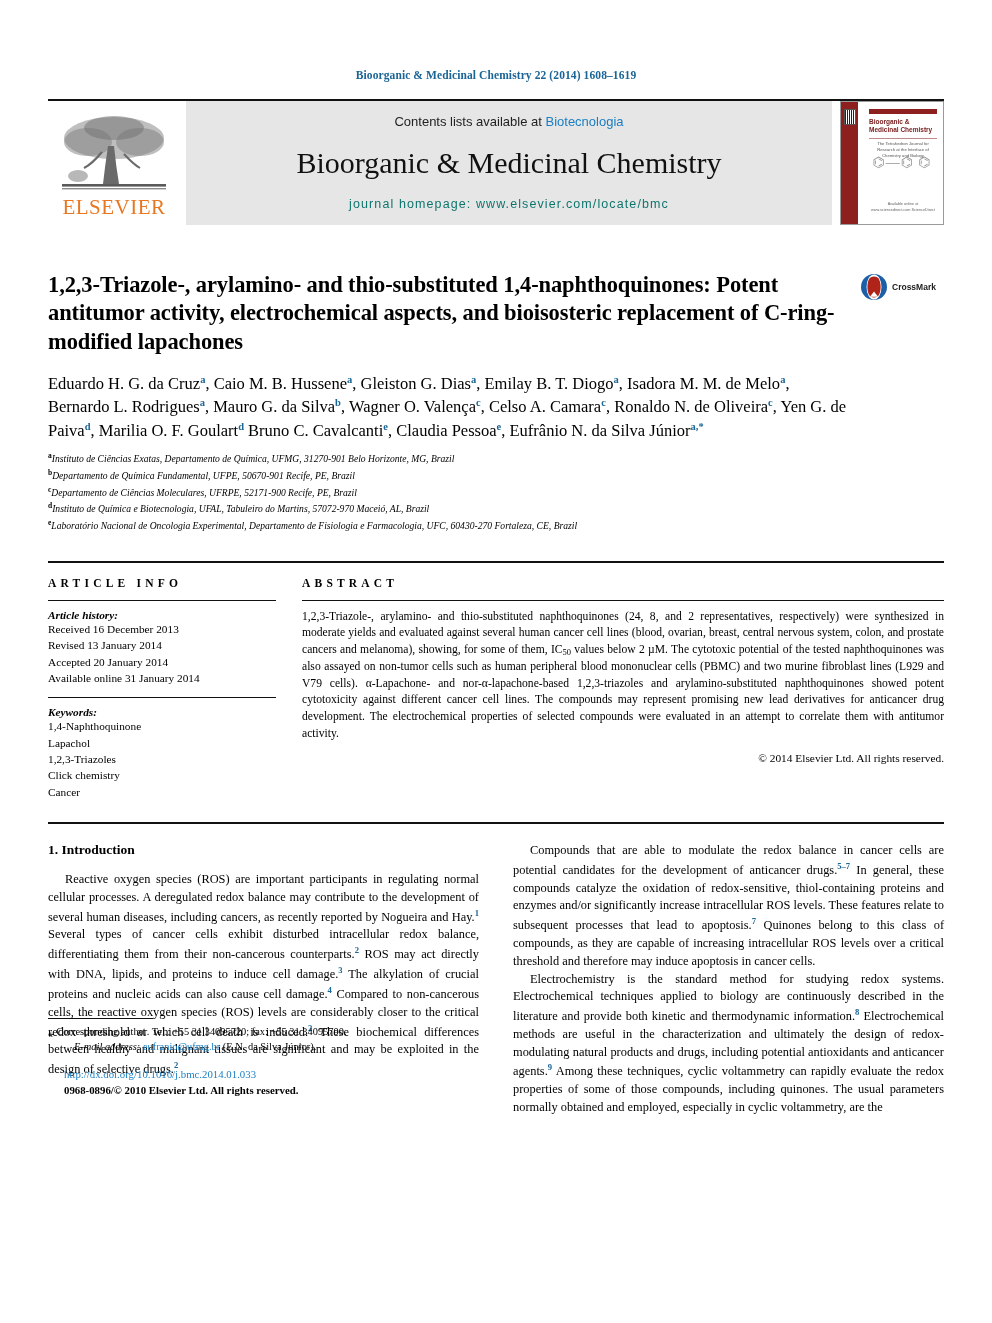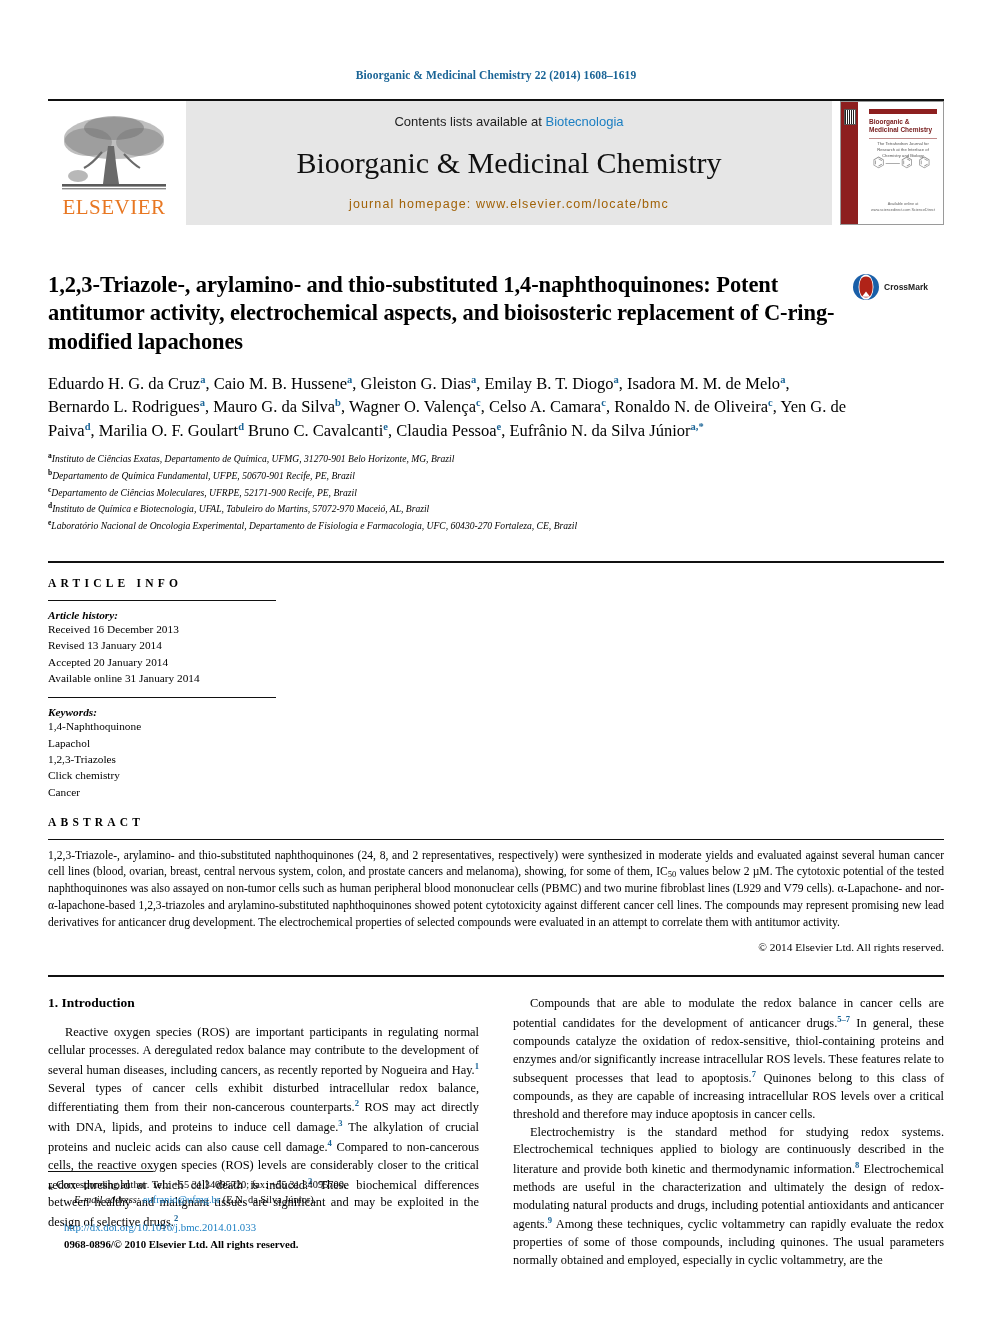--- a/index.html
+++ b/index.html
@@ -82,21 +82,21 @@
   .journal-name {
     font-family: "Liberation Serif", serif;
     font-size: 30px;
     color: #111;
     line-height: 1;
   }
   .homepage-line {
     font-family: "Liberation Sans", sans-serif;
     font-size: 12.5px;
     letter-spacing: 1.1px;
-    color: #a16207;
+    color: #0f766e;
   }
   .cover-thumb {
     width: 104px;
     flex: 0 0 104px;
     border: 1px solid #9a9a9a;
     background: #fff;
     position: relative;
     overflow: hidden;
     box-sizing: border-box;
   }
@@ -144,21 +144,21 @@
   .article-title {
     font-size: 22.5px;
     font-weight: bold;
     line-height: 1.28;
     letter-spacing: -.1px;
     max-width: 790px;
     margin: 0;
   }
   .crossmark {
     position: absolute;
-    right: 8px;
+    right: 0;
     top: 2px;
     width: 84px;
     text-align: center;
     display: flex;
     align-items: center;
     gap: 4px;
   }
   .crossmark-label {
     font-family: "Liberation Sans", sans-serif;
     font-size: 8.5px;
@@ -182,22 +182,21 @@
     line-height: 1.62;
   }
   .affiliations sup { font-style: normal; font-weight: bold; font-size: 7.5px; }
 
   
   .info-abstract {
     margin-top: 27px;
     border-top: 2.2px solid #111;
     padding-top: 14px;
     display: flex;
-    gap: 11px;
-    flex-direction: column;
+    gap: 26px;
   }
   .col-info { width: 228px; flex: 0 0 228px; }
   .col-abstract { flex: 1 1 auto; }
   .sec-label {
     font-family: "Liberation Serif", serif;
     font-weight: bold;
     font-size: 11.5px;
     letter-spacing: 4.2px;
   }
   .thin-rule { border-top: 1px solid #111; margin: 11px 0 8px 0; }

